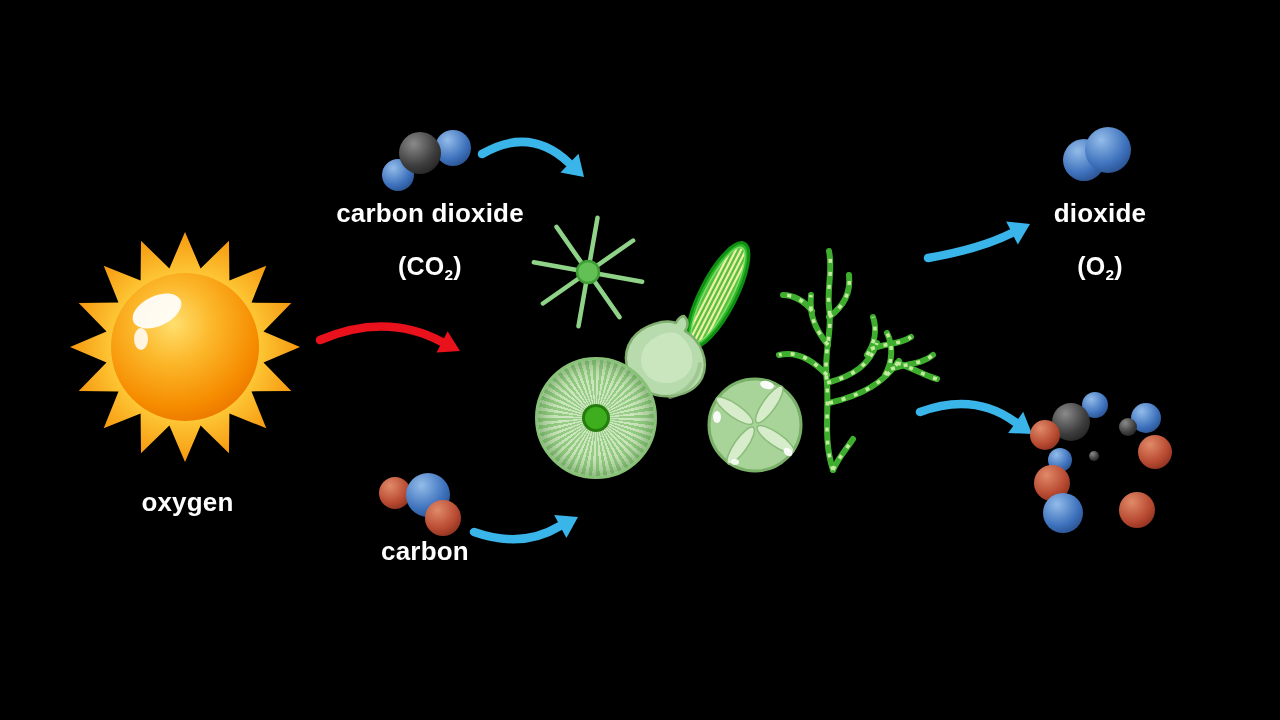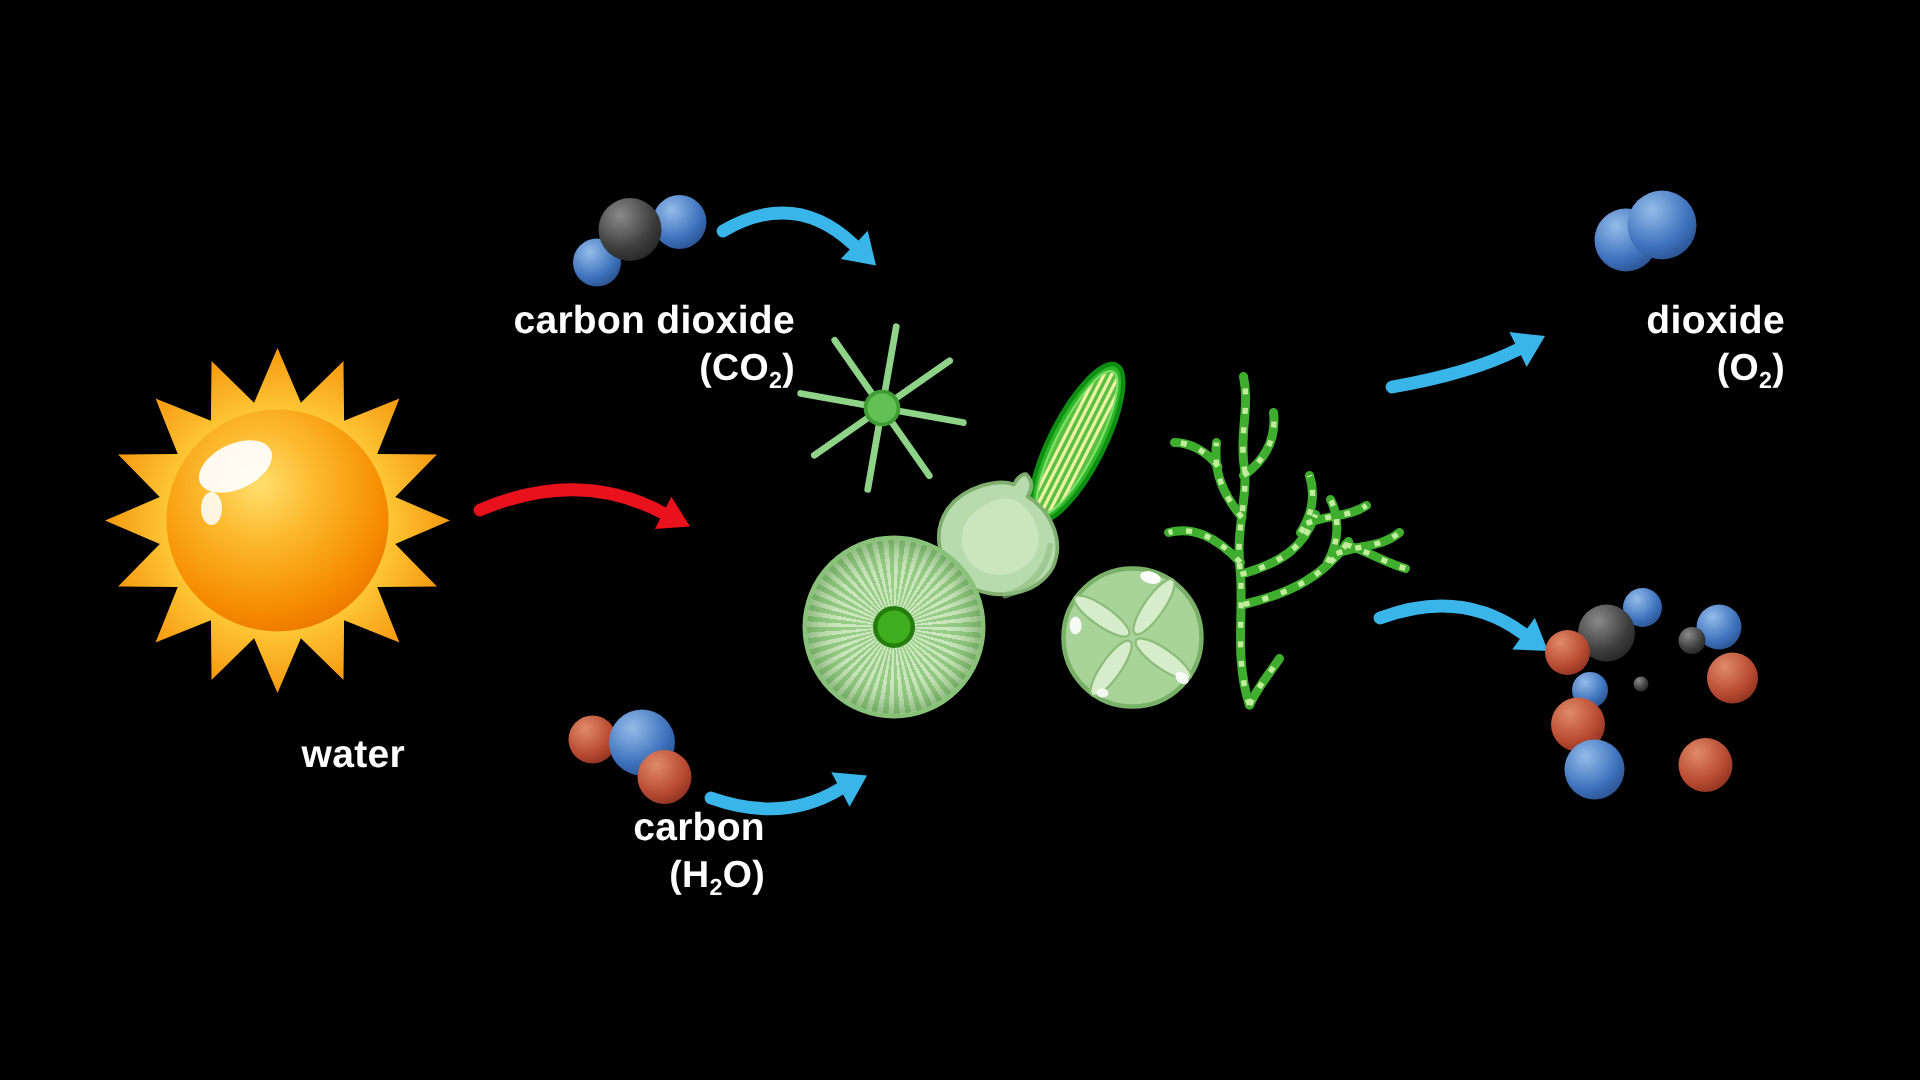--- a/index.html
+++ b/index.html
@@ -3,23 +3,23 @@
 <meta charset="utf-8">
 <style>
   html,body { margin:0; padding:0; background:#000; }
   .canvas {
     position:relative; width:1280px; height:720px; background:#000000;
     overflow:hidden; font-family:"Liberation Sans", sans-serif;
   }
   .abs { position:absolute; }
   .label {
     position:absolute; color:#ffffff; font-weight:bold; font-size:26px;
-    text-align:right; line-height:1.25; letter-spacing:0.2px;
-  }
-  .label .formula { display:block; font-size:25px; margin-top:0; }
+    text-align:center; line-height:1.25; letter-spacing:0.2px;
+  }
+  .label .formula { display:block; font-size:25px; margin-top:21px; }
   .sub { font-size:0.62em; vertical-align:-0.35em; }
   .sphere { position:absolute; border-radius:50%; }
   .sphere.dark { background: radial-gradient(circle at 35% 28%, #8a8a8a, #3d3d3d 55%, #141414 100%); }
   .sphere.blue { background: radial-gradient(circle at 35% 28%, #93bce9, #3e72bd 55%, #1b3a6e 100%); }
   .sphere.red  { background: radial-gradient(circle at 35% 28%, #e08a68, #b84a32 55%, #6e2013 100%); }
   .arrow-cyan { stroke:#3ab5e9; }
   .arrow-cyan-head { fill:#3ab5e9; }
   .arrow-red { stroke:#e8111c; }
   .arrow-red-head { fill:#e8111c; }
   .arrow-path { fill:none; stroke-width:8.5; stroke-linecap:round; }
@@ -92,40 +92,39 @@
       255,140 218.5,155.6 246.3,184 206.5,184.4 221.3,221.3 184.4,206.5
       184,246.3 155.6,218.5 140,255 124.4,218.5 96,246.3 95.6,206.5
       58.7,221.3 73.5,184.4 33.7,184 61.5,155.6 25,140 61.5,124.4
       33.7,96 73.5,95.6 58.7,58.7 95.6,73.5 96,33.7 124.4,61.5
       140,25 155.6,61.5 184,33.7 184.4,73.5 221.3,58.7 206.5,95.6
       246.3,96 218.5,124.4"></polygon>
     <circle cx="140" cy="140" r="74" fill="url(#gradBall)"></circle>
     <ellipse cx="112" cy="104" rx="26" ry="15" fill="#ffffff" opacity="0.92" transform="rotate(-25 112 104)"></ellipse>
     <ellipse cx="96" cy="132" rx="7" ry="11" fill="#ffffff" opacity="0.85"></ellipse>
   </svg>
-  <div class="label" style="left:105px;top:486px;width:165px">water</div>
+  <div class="label" style="left:105px;top:486px;width:165px">oxygen</div>
 
   <div class="abs" style="left:378px;top:122px;width:110px;height:80px">
     <div class="sphere blue" style="left:4px;top:37px;width:32px;height:32px"></div>
     <div class="sphere blue" style="left:57px;top:8px;width:36px;height:36px"></div>
     <div class="sphere dark" style="left:21px;top:10px;width:42px;height:42px"></div>
   </div>
   <div class="label" style="left:330px;top:197px;width:200px">
     <span>carbon dioxide</span>
     <span class="formula"><span>(CO</span><span class="sub">2</span><span>)</span></span>
   </div>
 
   <div class="abs" style="left:375px;top:468px;width:110px;height:90px">
     <div class="sphere red" style="left:4px;top:9px;width:32px;height:32px"></div>
     <div class="sphere blue" style="left:31px;top:5px;width:44px;height:44px"></div>
     <div class="sphere red" style="left:50px;top:32px;width:36px;height:36px"></div>
   </div>
   <div class="label" style="left:340px;top:535px;width:170px">
     <span>carbon</span>
-    <span class="formula"><span>(H</span><span class="sub">2</span><span>O)</span></span>
   </div>
 
   <svg class="abs" style="left:528px;top:212px" width="120" height="120" viewBox="0 0 120 120">
     <g stroke="#8ed387" stroke-width="4.5" stroke-linecap="round">
       <line x1="114.2" y1="69.7" x2="5.8" y2="50.3"></line>
       <line x1="91.5" y1="105.1" x2="28.5" y2="14.9"></line>
       <line x1="50.5" y1="114.2" x2="69.5" y2="5.8"></line>
       <line x1="14.9" y1="91.5" x2="105.1" y2="28.5"></line>
     </g>
     <circle cx="60" cy="60" r="11" fill="#62c055" stroke="#3e9e33" stroke-width="2.5"></circle>

